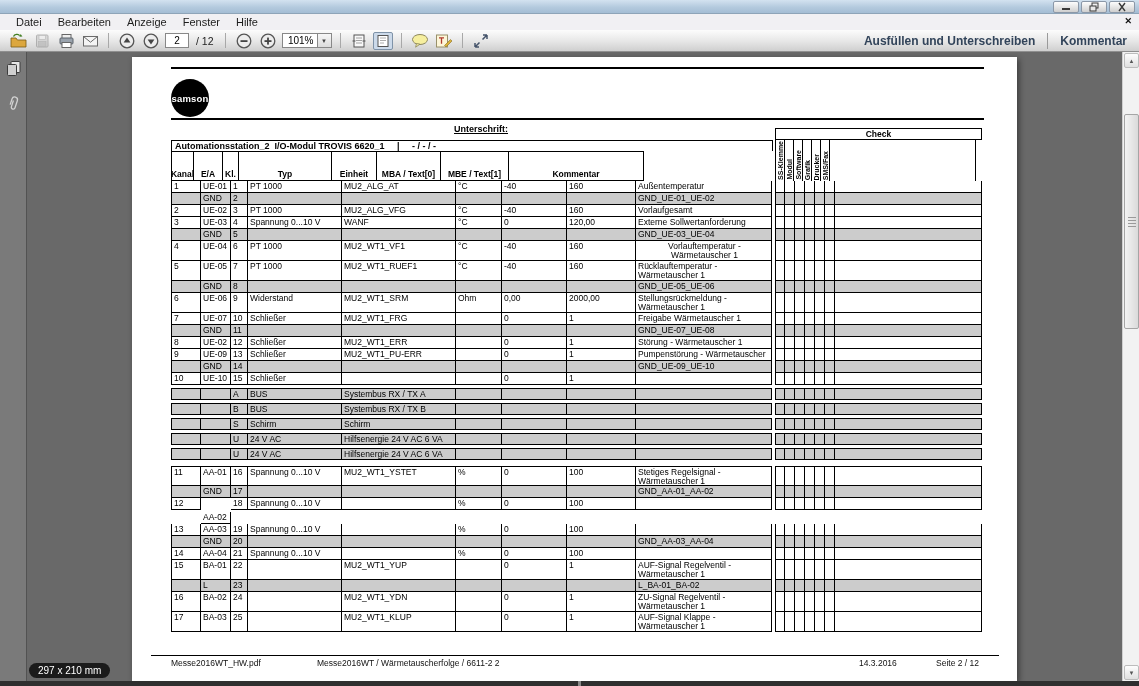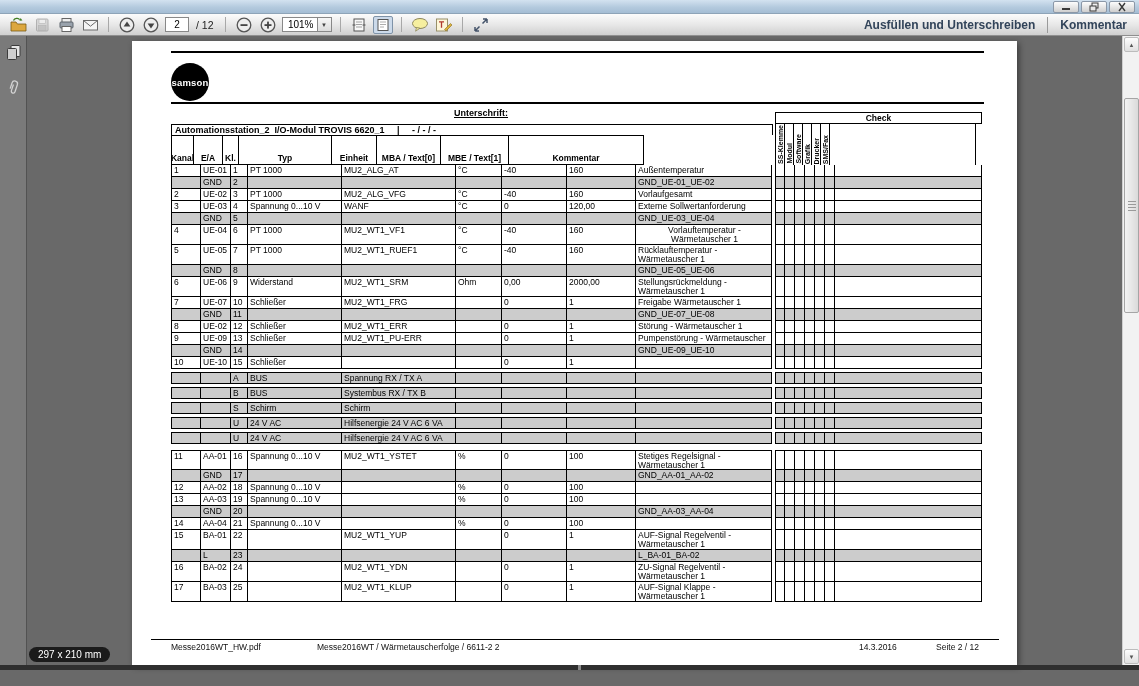--- a/index.html
+++ b/index.html
@@ -93,20 +93,28 @@
           </svg>
       </div>
       <div class="winbtn">
         <svg width="12" height="10">
             <path d="M3 1 L9 9 M9 1 L3 9" stroke="#3a3a3a" stroke-width="1.4"></path>
           </svg>
       </div>
     </div>
   </div>
 
+  <div class="menubar">
+    <span class="menu-item">Datei</span>
+    <span class="menu-item">Bearbeiten</span>
+    <span class="menu-item">Anzeige</span>
+    <span class="menu-item">Fenster</span>
+    <span class="menu-item">Hilfe</span>
+    <span class="menubar-close">✕</span>
+  </div>
 
   <div class="toolbar">
     <div class="tbtn">
       <svg width="17" height="16">
         <path d="M1 14 V5 h5 l1.4 2 H16 v7 z" fill="#dca73e" stroke="#7a5a14" stroke-width="0.8"></path>
         <path d="M3.5 3.5 C4.5 1 8.5 0.6 9.6 2.6" fill="none" stroke="#3f7d1f" stroke-width="1.3"></path>
         <path d="M10.6 1 L9.4 3.8 L12.4 3.4 z" fill="#3f7d1f"></path>
       </svg>
     </div>
     <div class="tbtn" style="opacity:.65">
@@ -589,21 +597,21 @@
                 <div class="cell ck" style="width: 10px;"></div>
                 <div class="cell ck" style="width: 147px;"></div>
               </div>
             </div>
             <div class="trow s shaded gapped" style="margin-top: 3px;">
               <div class="mgroup">
                 <div class="cell first" style="width: 30px;"></div>
                 <div class="cell" style="width: 30px;"></div>
                 <div class="cell" style="width: 17px;">A</div>
                 <div class="cell" style="width: 94px;">BUS</div>
-                <div class="cell" style="width: 114px;">Spannung RX / TX A</div>
+                <div class="cell" style="width: 114px;">Systembus RX / TX A</div>
                 <div class="cell" style="width: 46px;"></div>
                 <div class="cell" style="width: 65px;"></div>
                 <div class="cell" style="width: 69px;"></div>
                 <div class="cell" style="width: 136px;"></div>
               </div>
               <div class="cgroup">
                 <div class="cell ck first" style="width: 10px;"></div>
                 <div class="cell ck" style="width: 10px;"></div>
                 <div class="cell ck" style="width: 10px;"></div>
                 <div class="cell ck" style="width: 10px;"></div>
@@ -740,21 +748,21 @@
                 <div class="cell ck" style="width: 10px;"></div>
                 <div class="cell ck" style="width: 10px;"></div>
                 <div class="cell ck" style="width: 10px;"></div>
                 <div class="cell ck" style="width: 10px;"></div>
                 <div class="cell ck" style="width: 147px;"></div>
               </div>
             </div>
             <div class="trow s">
               <div class="mgroup">
                 <div class="cell first" style="width: 30px;">12</div>
-                <div class="cell" style="width: 30px;">AA-02</div>
+                <div class="cell" style="width: 30px; margin-top: 14px;">AA-02</div>
                 <div class="cell" style="width: 17px;">18</div>
                 <div class="cell" style="width: 94px;">Spannung 0...10 V</div>
                 <div class="cell" style="width: 114px;"></div>
                 <div class="cell" style="width: 46px;">%</div>
                 <div class="cell" style="width: 65px;">0</div>
                 <div class="cell" style="width: 69px;">100</div>
                 <div class="cell" style="width: 136px;"></div>
               </div>
               <div class="cgroup">
                 <div class="cell ck first" style="width: 10px;"></div>

